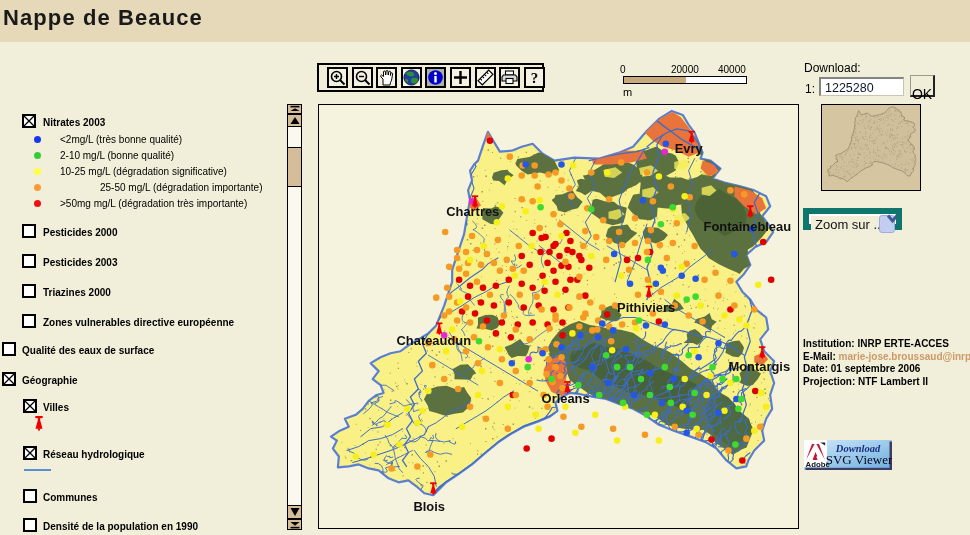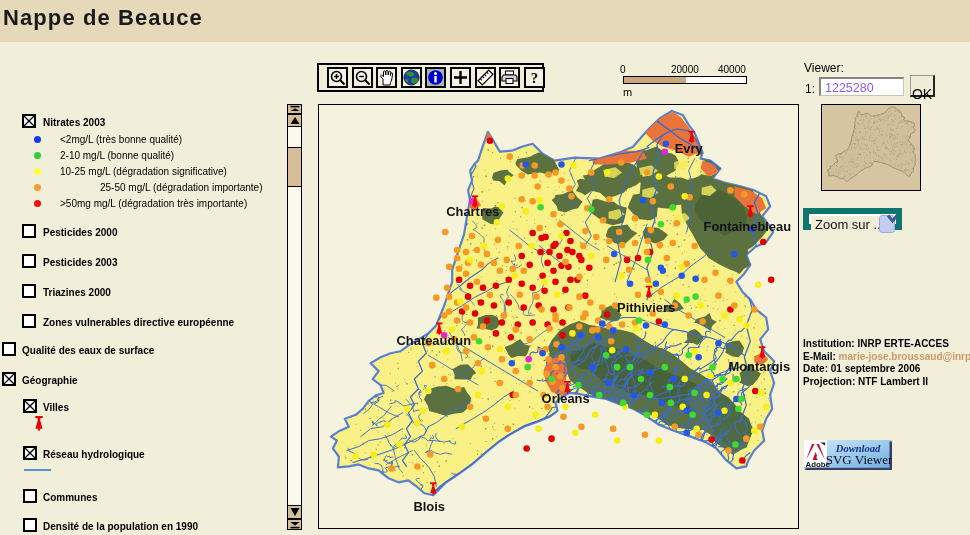--- a/index.html
+++ b/index.html
@@ -20,21 +20,21 @@
 .tbtn { position:absolute; top:2px; width:21px; height:21px; border:2px solid #000; background:#f4f2e2; }
 
 #mapframe { left:318px; top:104px; width:481px; height:425px; border:1.6px solid #000; background:#f5f3de; }
 
 #scalelbl { left:616px; top:64px; width:140px; font-size:10px; color:#000; }
 #scalebar { left:623px; top:76px; width:124px; height:8px; border:1px solid #000; background:#fff; }
 #scalebarfill { left:0; top:0; width:62px; height:6px; background:#c9a87c; }
 
 #echelle { left:804px; top:61px; font-size:12px; color:#000; }
 #un { left:805px; top:82px; font-size:12px; color:#000; }
-#scaleinput { left:819px; top:77px; width:85px; height:19px; background:#fff; border-top:2px solid #848484; border-left:2px solid #848484; border-right:1px solid #c8c5b0; border-bottom:1px solid #c8c5b0; font-size:12.5px; padding-left:4px; padding-top:2px; color:#8b5cf6; }
+#scaleinput { left:819px; top:77px; width:85px; height:19px; background:#fff; border-top:2px solid #848484; border-left:2px solid #848484; border-right:1px solid #c8c5b0; border-bottom:1px solid #c8c5b0; font-size:12.5px; padding-left:4px; padding-top:2px; color:#0f172a; }
 #okbtn { left:910px; top:75px; width:25px; height:22px; background:#f0edd8; border-top:1px solid #9a9a90; border-left:1px solid #9a9a90; border-right:2px solid #222; border-bottom:2px solid #222; font-size:14px; text-align:center; padding-top:10px; color:#000; }
 #overview { left:821px; top:104px; width:100px; height:87px; border:1.6px solid #000; background:#d5c6a1; }
 #zoomsel { left:803px; top:208px; width:99px; height:22px; background:#fff; border:6px solid #0f766e; }
 #zoomsel .inner { position:absolute; left:2px; top:2px; width:81px; height:16px; background:#f0eed8; font-size:13px; color:#111; padding-left:4px; padding-top:1px; }
 #zoomsel .btn { position:absolute; right:1px; top:1px; width:16px; height:18px; background:#c3cdf1; border-radius:3px; border:1px solid #9dabdf; }
 #info { left:803px; top:338px; font-size:10px; font-weight:bold; color:#000; line-height:12.6px; white-space:nowrap; }
 #info .em { color:#cc9966; font-weight:bold; }
 </style>
 </head>
 <body>
@@ -171,21 +171,21 @@
 <div class="abs" id="scalelbl">
     <span style="position:absolute;left:4px;">0</span>
     <span style="position:absolute;left:55px;">20000</span>
     <span style="position:absolute;left:102px;">40000</span>
   </div>
 <div class="abs" id="scalebar">
     <div class="abs" id="scalebarfill"></div>
   </div>
 <div class="abs" style="left:623px;top:86px;font-size:11px;">m</div>
 
-<div class="abs" id="echelle">Viewer:</div>
+<div class="abs" id="echelle">Download:</div>
 <div class="abs" id="un">1:</div>
 <div class="abs" id="scaleinput">1225280</div>
 <div class="abs" id="okbtn">OK</div>
 <div class="abs" id="overview">
     <svg width="97" height="84" viewBox="0 0 97 84" style="display:block;">
 <polygon points="34.7,11.3 35.7,8.4 36.7,5.7 37.8,7.6 39.0,9.6 41.4,9.4 43.4,8.6 45.6,8.0 47.6,10.0 49.9,11.3 53.9,10.3 58.8,9.4 62.4,7.8 64.8,5.5 66.8,3.2 69.1,2.0 71.7,2.0 73.9,3.2 75.5,4.6 77.1,5.1 78.6,7.1 79.8,9.4 79.0,10.9 81.0,11.3 83.0,12.9 81.4,14.8 83.8,15.6 87.0,16.3 89.7,17.1 92.1,18.3 92.9,20.2 91.3,22.1 92.5,23.7 93.5,25.2 92.1,27.1 89.9,28.1 88.1,29.6 88.9,31.6 87.5,33.5 86.2,34.9 87.3,36.8 88.9,38.3 90.1,40.3 92.1,41.8 92.5,44.1 90.9,46.0 91.7,48.4 93.7,50.3 92.9,52.2 93.7,54.5 92.9,56.9 93.3,59.6 92.1,61.5 91.3,63.8 91.7,65.7 89.7,67.7 88.5,69.6 88.1,70.8 86.2,71.1 84.2,69.6 82.2,67.3 80.2,66.1 77.1,65.0 73.7,63.8 70.7,62.6 68.1,60.9 65.6,59.6 62.8,58.6 60.2,57.6 57.6,57.2 54.9,56.7 52.9,56.5 51.3,57.2 50.1,58.4 50.5,59.9 48.9,61.1 46.6,62.1 43.8,63.0 41.0,64.6 38.6,66.1 36.3,68.0 33.5,70.4 30.7,72.3 28.3,73.8 26.8,75.4 25.8,76.3 24.0,76.0 22.4,74.6 20.8,73.5 18.8,73.8 16.9,73.1 14.9,71.5 12.9,71.1 10.9,70.4 8.9,70.8 6.8,70.9 7.0,68.8 5.8,67.3 6.6,65.7 5.4,65.0 7.2,63.8 8.9,63.0 8.1,61.5 10.3,60.7 11.7,59.6 12.9,58.0 14.5,56.9 15.9,56.5 15.3,54.9 13.7,53.8 14.9,52.2 13.3,50.7 15.3,49.5 17.3,48.8 19.2,48.4 20.8,47.2 22.8,46.0 24.8,44.9 26.4,43.3 27.2,41.4 27.9,39.5 28.7,37.2 29.5,34.9 29.5,32.5 30.3,30.2 31.1,27.9 31.9,25.6 32.3,23.3 32.7,21.0 33.1,19.0 32.7,17.1 33.5,15.2 33.1,13.2 33.9,12.1" fill="#cfc09b" stroke="#8d8165" stroke-width="0.7"></polygon>
 <path d="M26.5 44.9h0.8 M37.8 49.5h0.8 M7.1 67.5h0.8 M77.9 39.7h0.8 M61.0 14.6h0.8 M63.7 7.9h0.8 M71.2 48.5h0.8 M80.4 39.4h0.8 M40.0 64.7h0.8 M59.9 26.2h0.8 M49.6 32.7h0.8 M36.2 48.1h0.8 M63.7 15.6h0.8 M83.8 46.8h0.8 M67.4 19.3h0.8 M77.5 47.2h0.8 M13.6 64.6h0.8 M41.3 14.6h0.8 M31.3 62.2h0.8 M67.8 28.5h0.8 M58.5 15.0h0.8 M9.6 69.8h0.8 M83.1 32.1h0.8 M45.6 43.0h0.8 M61.4 48.9h0.8 M54.1 50.7h0.8 M86.9 42.0h0.8 M43.1 58.5h0.8 M90.1 43.1h0.8 M41.7 47.7h0.8 M60.0 38.9h0.8 M64.4 30.1h0.8 M66.8 59.8h0.8 M57.0 27.6h0.8 M37.3 27.1h0.8 M37.7 48.9h0.8 M31.8 32.0h0.8 M72.4 5.1h0.8 M75.1 21.4h0.8 M66.0 10.8h0.8 M33.7 28.7h0.8 M77.7 36.8h0.8 M79.6 16.0h0.8 M35.0 53.1h0.8 M82.1 37.7h0.8 M51.5 17.7h0.8 M75.4 52.4h0.8 M75.3 29.6h0.8 M74.3 23.9h0.8 M35.8 35.1h0.8 M42.1 34.5h0.8 M85.8 20.1h0.8 M63.0 43.0h0.8 M30.9 29.3h0.8 M56.6 25.1h0.8 M75.7 6.5h0.8 M83.7 56.4h0.8 M83.4 47.4h0.8 M63.0 43.4h0.8 M58.6 29.3h0.8 M27.7 69.3h0.8 M36.3 18.2h0.8 M20.7 64.0h0.8 M85.3 65.1h0.8 M29.1 43.6h0.8 M42.4 39.4h0.8 M72.8 3.1h0.8 M33.2 27.2h0.8 M36.2 52.8h0.8 M56.4 30.8h0.8 M67.6 32.3h0.8 M38.1 49.5h0.8 M73.3 32.3h0.8 M74.9 51.0h0.8 M43.1 31.7h0.8 M48.7 57.1h0.8 M42.2 56.4h0.8 M45.6 21.9h0.8 M52.1 56.5h0.8 M86.5 31.8h0.8 M83.2 63.9h0.8 M28.5 38.7h0.8 M16.6 65.6h0.8 M74.2 54.4h0.8 M69.1 46.4h0.8 M72.6 6.4h0.8 M81.7 16.8h0.8 M8.0 67.8h0.8 M16.4 68.0h0.8 M87.9 47.6h0.8 M74.7 5.8h0.8 M72.0 42.4h0.8 M67.5 11.2h0.8 M27.5 50.4h0.8 M70.8 33.3h0.8 M37.6 33.5h0.8 M36.1 35.2h0.8 M70.3 15.4h0.8 M64.0 42.8h0.8 M47.6 52.5h0.8 M14.2 60.6h0.8 M84.8 42.8h0.8 M44.1 58.4h0.8 M23.1 48.1h0.8 M33.1 20.9h0.8 M31.4 57.3h0.8 M56.3 23.6h0.8 M47.2 32.5h0.8 M33.7 62.6h0.8 M47.2 49.1h0.8 M76.7 45.9h0.8 M47.4 58.5h0.8 M79.7 33.8h0.8 M46.2 20.7h0.8 M26.2 58.3h0.8 M79.4 21.6h0.8 M22.1 57.3h0.8 M27.9 69.6h0.8 M33.0 35.6h0.8 M68.7 9.6h0.8 M14.0 67.2h0.8 M31.1 30.5h0.8 M55.9 55.0h0.8 M43.5 40.4h0.8 M24.1 48.1h0.8 M52.8 12.2h0.8 M29.6 54.2h0.8 M15.7 71.3h0.8 M87.0 31.8h0.8 M72.4 61.3h0.8 M31.4 55.0h0.8 M28.8 61.1h0.8 M88.7 54.8h0.8 M52.1 11.7h0.8 M48.5 30.1h0.8 M67.8 55.2h0.8 M54.7 17.0h0.8 M61.5 51.6h0.8 M21.4 71.5h0.8 M62.4 12.5h0.8 M34.5 58.5h0.8 M57.4 45.7h0.8 M61.7 38.2h0.8 M70.9 44.8h0.8 M69.6 30.7h0.8 M49.4 22.0h0.8 M72.1 30.3h0.8 M34.6 34.1h0.8 M73.0 59.0h0.8 M41.8 60.2h0.8 M76.2 60.6h0.8 M56.9 14.3h0.8 M40.3 17.9h0.8 M51.4 46.8h0.8 M73.2 5.3h0.8 M87.6 32.5h0.8 M53.5 47.9h0.8 M65.1 26.1h0.8 M80.0 40.3h0.8 M62.9 40.9h0.8 M51.0 38.5h0.8 M61.6 37.2h0.8 M74.1 51.0h0.8 M33.8 70.0h0.8 M65.7 13.3h0.8 M79.8 49.3h0.8 M85.7 58.1h0.8 M69.6 29.5h0.8 M80.1 36.7h0.8 M71.1 40.3h0.8 M66.1 44.4h0.8 M42.3 53.0h0.8 M32.2 38.8h0.8 M71.1 33.9h0.8 M21.5 72.3h0.8 M67.9 31.3h0.8 M37.9 43.8h0.8 M57.3 20.2h0.8 M73.4 14.0h0.8 M45.6 18.0h0.8 M40.7 16.0h0.8 M44.5 34.4h0.8 M66.5 6.9h0.8 M40.7 33.5h0.8 M46.8 15.7h0.8 M59.5 29.7h0.8 M68.6 24.2h0.8 M73.8 38.8h0.8 M86.2 26.1h0.8 M76.1 51.4h0.8 M35.6 10.2h0.8 M83.4 18.5h0.8 M89.8 39.7h0.8 M32.2 49.7h0.8 M31.2 68.4h0.8 M34.7 55.4h0.8 M85.9 16.4h0.8 M69.6 59.5h0.8 M77.9 45.6h0.8 M85.4 30.9h0.8 M41.7 20.7h0.8 M73.0 40.0h0.8 M68.0 49.6h0.8 M67.1 32.8h0.8 M47.9 14.8h0.8 M67.1 4.8h0.8 M46.2 61.4h0.8 M64.3 10.5h0.8 M26.4 68.0h0.8 M81.0 37.6h0.8 M83.1 59.4h0.8 M34.7 31.5h0.8 M54.9 11.5h0.8 M19.1 52.6h0.8 M24.9 46.3h0.8 M42.1 63.1h0.8 M52.0 17.5h0.8 M77.0 11.7h0.8 M23.1 71.8h0.8 M25.2 66.9h0.8 M58.9 52.4h0.8 M35.8 49.4h0.8 M44.3 11.5h0.8 M77.8 48.8h0.8 M76.1 18.9h0.8 M52.4 38.7h0.8 M68.6 8.9h0.8 M35.8 40.3h0.8 M69.2 35.6h0.8 M61.8 49.7h0.8 M43.1 9.5h0.8 M86.1 58.9h0.8 M52.1 35.2h0.8 M87.7 40.3h0.8 M72.5 34.3h0.8 M68.1 25.7h0.8 M50.7 52.2h0.8 M29.7 36.3h0.8 M35.7 60.1h0.8 M70.2 25.1h0.8 M19.2 61.7h0.8 M38.0 15.4h0.8 M32.8 38.7h0.8 M51.2 44.7h0.8 M30.5 38.7h0.8 M82.3 65.1h0.8 M52.1 15.8h0.8 M72.2 38.9h0.8 M90.2 63.5h0.8 M43.2 29.0h0.8 M27.3 64.8h0.8 M42.0 23.0h0.8 M60.0 55.0h0.8 M84.5 65.3h0.8 M53.5 24.5h0.8 M83.9 39.0h0.8 M76.0 49.4h0.8 M41.6 42.9h0.8 M53.0 34.4h0.8 M36.3 38.0h0.8 M75.1 37.8h0.8 M33.1 43.2h0.8 M55.4 45.3h0.8 M47.9 24.5h0.8 M14.8 54.5h0.8 M37.9 42.6h0.8 M61.3 18.0h0.8 M85.2 16.9h0.8 M33.2 23.9h0.8 M33.3 33.2h0.8 M78.1 51.6h0.8 M47.5 23.6h0.8 M18.4 72.7h0.8 M64.0 52.8h0.8 M71.3 16.6h0.8 M22.3 66.3h0.8 M88.6 44.2h0.8 M38.9 11.2h0.8 M90.3 21.9h0.8 M47.7 57.2h0.8 M35.7 60.6h0.8 M73.2 46.8h0.8 M45.9 44.4h0.8 M44.0 44.2h0.8 M77.6 18.4h0.8 M79.0 16.8h0.8 M88.9 67.7h0.8 M81.1 11.8h0.8 M7.2 70.0h0.8 M65.0 43.4h0.8 M71.9 10.1h0.8 M52.5 37.0h0.8 M18.6 49.2h0.8 M33.8 42.0h0.8 M38.1 27.5h0.8 M36.8 49.3h0.8 M49.1 59.4h0.8 M35.3 52.7h0.8 M44.9 39.8h0.8 M90.8 43.7h0.8 M44.0 50.6h0.8 M78.9 62.9h0.8 M11.1 68.8h0.8 M37.5 19.5h0.8 M67.2 30.8h0.8 M31.9 41.9h0.8 M40.3 31.7h0.8 M56.3 14.3h0.8 M58.9 13.7h0.8 M84.5 37.0h0.8 M64.7 12.3h0.8 M81.7 32.1h0.8 M76.8 49.1h0.8 M77.6 17.1h0.8 M29.6 32.9h0.8 M50.0 36.3h0.8 M60.1 53.8h0.8 M43.5 10.5h0.8 M90.2 56.2h0.8 M47.3 35.5h0.8 M82.9 66.6h0.8 M34.5 35.2h0.8 M51.0 47.2h0.8 M52.4 24.9h0.8 M90.5 53.9h0.8 M51.4 18.6h0.8 M59.3 30.3h0.8 M79.7 59.8h0.8 M43.2 27.0h0.8 M22.7 70.1h0.8 M24.6 66.4h0.8 M84.6 33.6h0.8 M77.6 7.4h0.8 M40.5 33.0h0.8 M28.6 56.4h0.8 M35.3 11.6h0.8 M54.6 21.9h0.8 M66.2 19.6h0.8 M63.7 49.9h0.8 M21.1 60.8h0.8 M39.9 44.5h0.8 M57.4 51.4h0.8 M48.2 47.6h0.8 M29.1 72.2h0.8 M65.0 20.1h0.8 M47.5 16.8h0.8 M67.7 29.1h0.8 M69.0 47.9h0.8 M79.2 39.8h0.8 M44.4 40.9h0.8 M71.5 45.5h0.8 M82.1 44.7h0.8 M70.3 25.4h0.8 M69.2 30.0h0.8 M47.2 46.7h0.8 M27.5 56.7h0.8 M54.4 32.7h0.8 M33.5 58.8h0.8 M55.6 11.2h0.8 M80.7 42.7h0.8 M87.5 39.7h0.8 M43.3 23.2h0.8 M88.8 17.3h0.8 M55.1 42.3h0.8 M90.7 63.9h0.8 M14.5 57.2h0.8 M70.5 20.4h0.8 M34.1 61.7h0.8 M20.2 54.4h0.8 M29.2 42.2h0.8 M70.1 41.8h0.8 M65.1 35.9h0.8 M75.2 22.8h0.8 M52.8 48.1h0.8 M20.6 52.3h0.8 M24.2 61.4h0.8 M78.9 59.0h0.8 M85.2 18.6h0.8 M69.6 40.3h0.8 M69.5 14.5h0.8 M52.8 54.5h0.8 M57.9 15.4h0.8 M17.8 51.1h0.8 M82.1 13.6h0.8 M73.5 33.1h0.8 M58.6 23.3h0.8 M30.2 56.8h0.8 M50.6 28.2h0.8 M75.0 32.9h0.8 M75.3 37.3h0.8 M63.4 28.1h0.8 M74.8 29.6h0.8 M55.3 45.0h0.8 M57.4 25.3h0.8 M35.2 18.1h0.8 M54.9 23.4h0.8 M71.5 49.3h0.8 M50.9 35.8h0.8 M74.3 41.5h0.8 M56.1 51.0h0.8 M43.7 12.7h0.8 M47.3 22.1h0.8 M85.5 34.9h0.8 M32.2 39.4h0.8 M31.8 26.5h0.8 M17.4 51.2h0.8 M70.1 43.9h0.8 M72.1 42.2h0.8 M60.2 9.4h0.8 M64.0 42.5h0.8 M85.6 35.5h0.8 M67.1 46.2h0.8 M39.6 38.8h0.8 M32.3 59.8h0.8 M28.2 39.4h0.8 M88.3 39.7h0.8 M56.3 50.1h0.8 M49.1 22.6h0.8 M82.0 46.5h0.8 M35.3 36.2h0.8 M70.6 31.0h0.8 M68.4 24.0h0.8 M22.9 49.7h0.8 M14.9 62.0h0.8 M47.1 32.1h0.8 M49.3 36.3h0.8 M61.6 58.1h0.8 M84.7 18.0h0.8 M82.6 64.6h0.8 M17.9 62.8h0.8" stroke="#9d906f" stroke-width="0.7" fill="none"></path>
 </svg>
   </div>
 <div class="abs" id="zoomsel">

